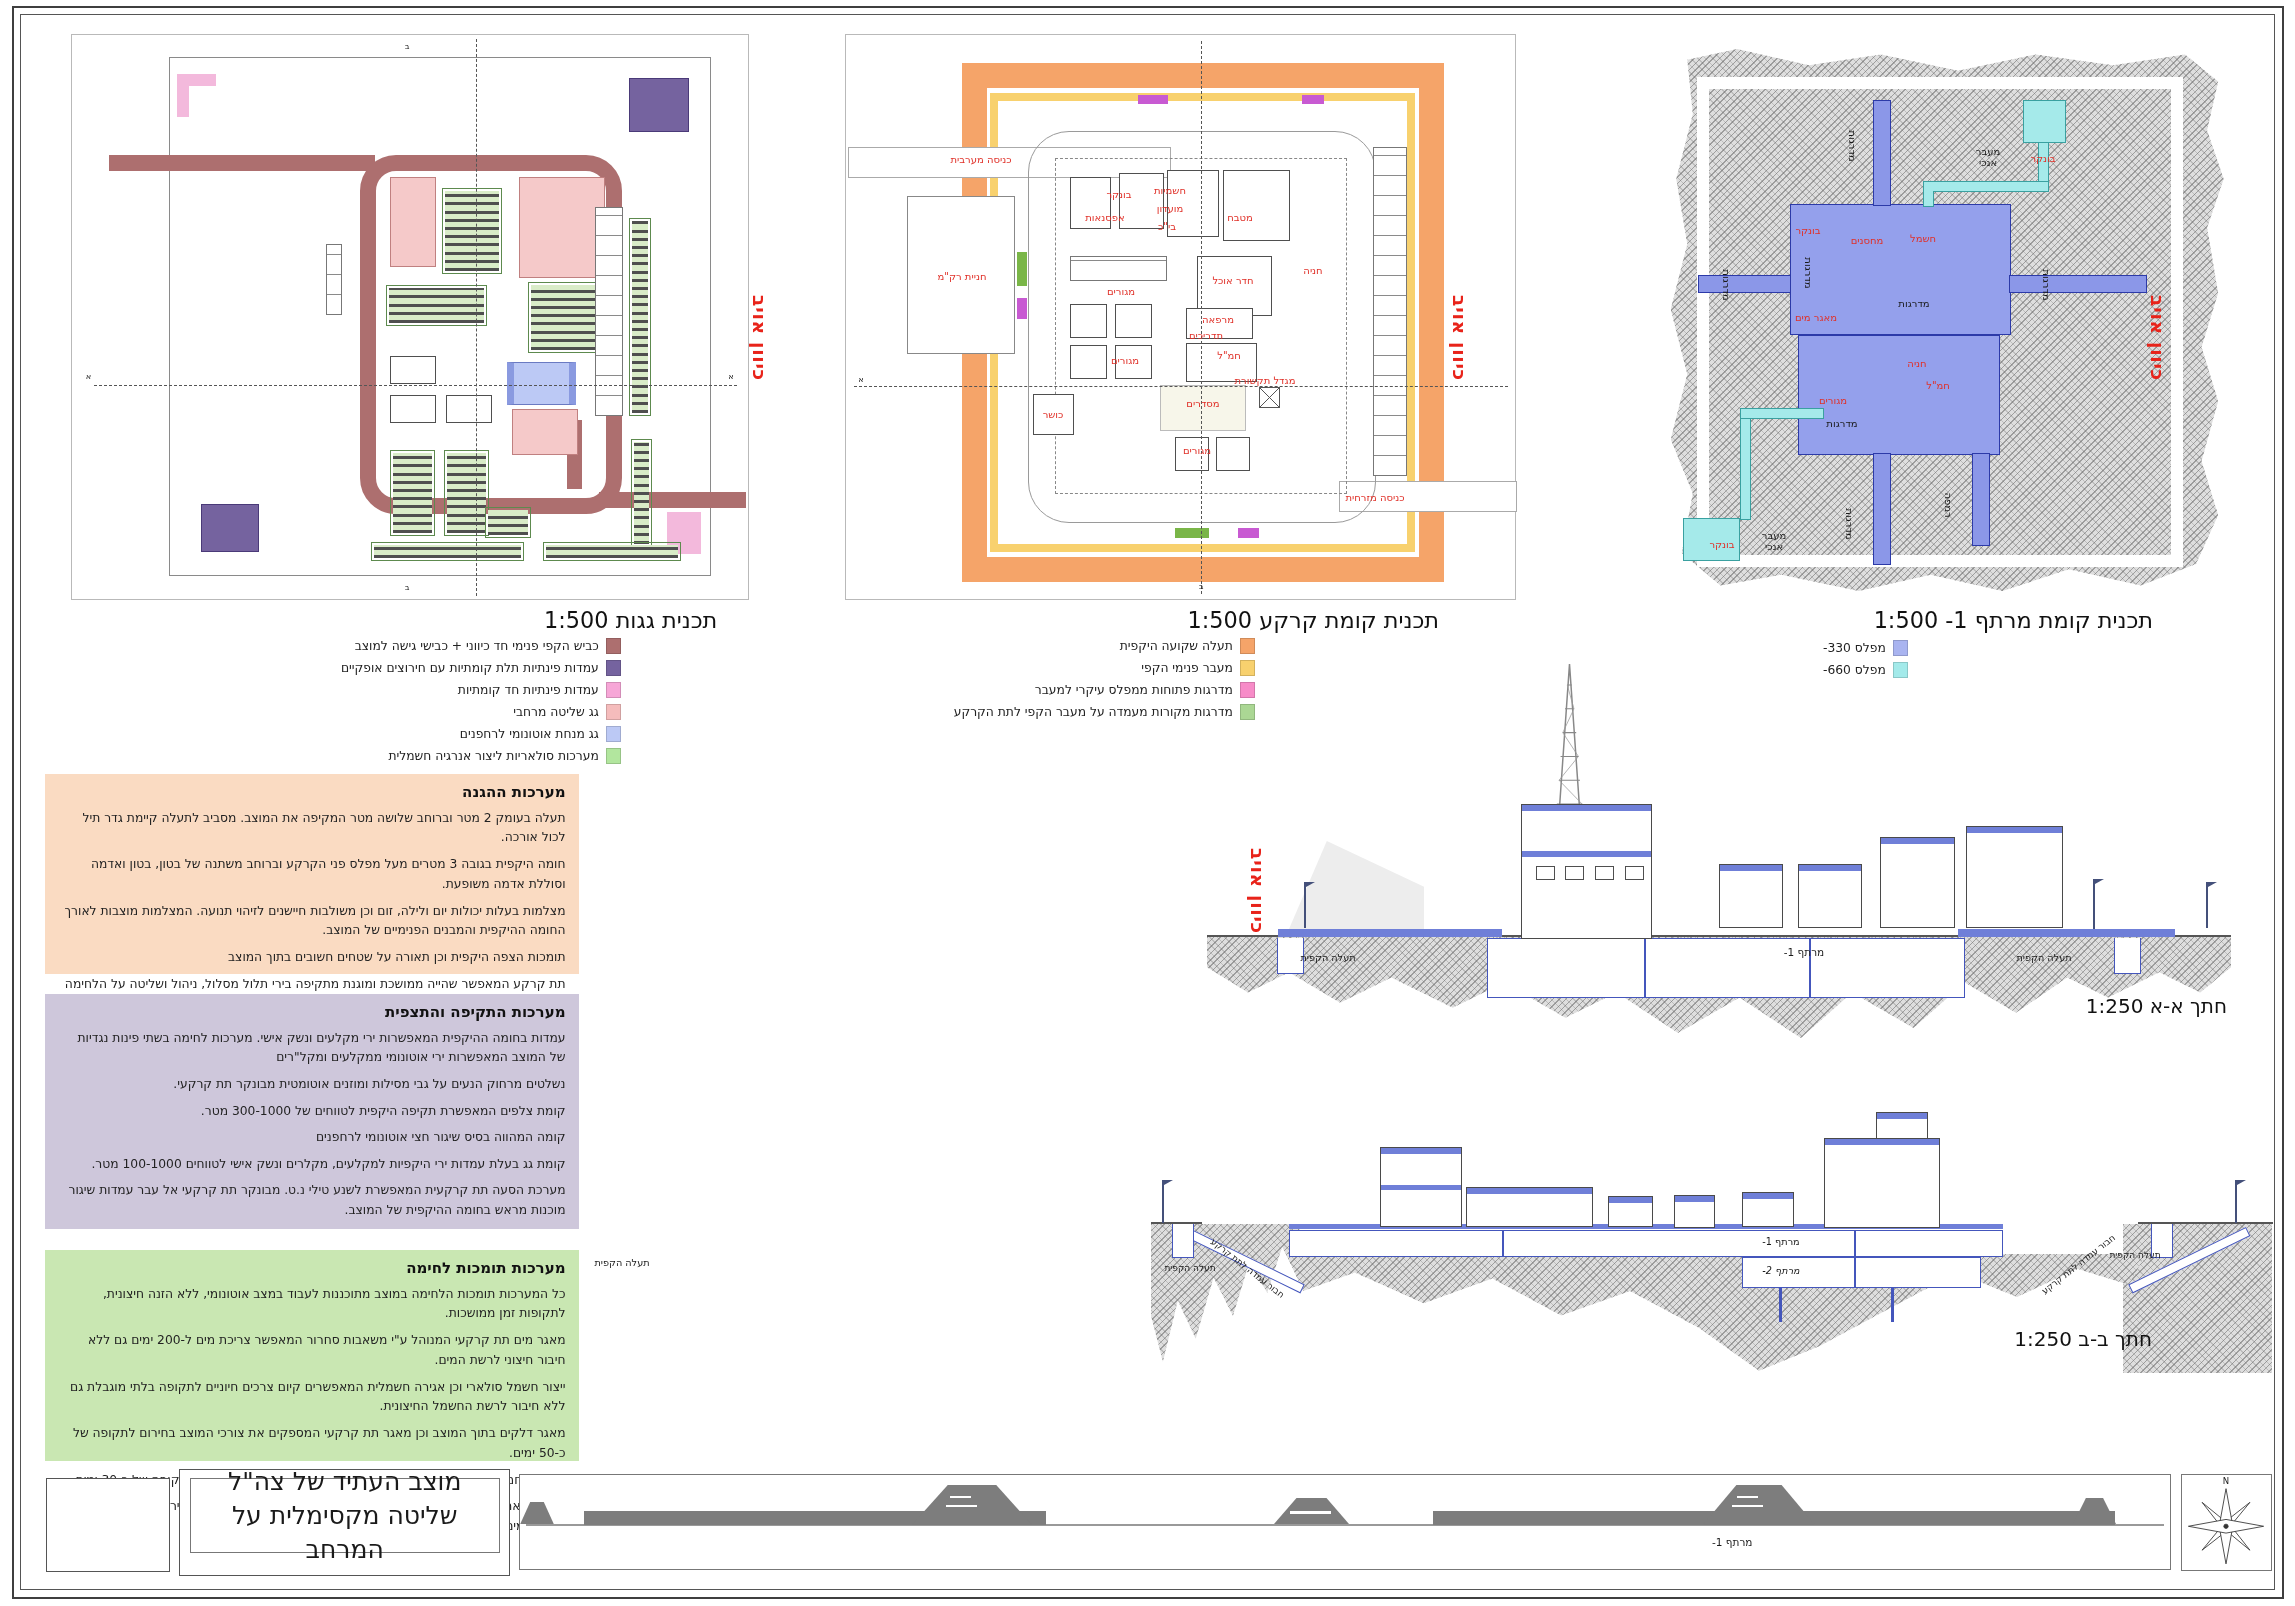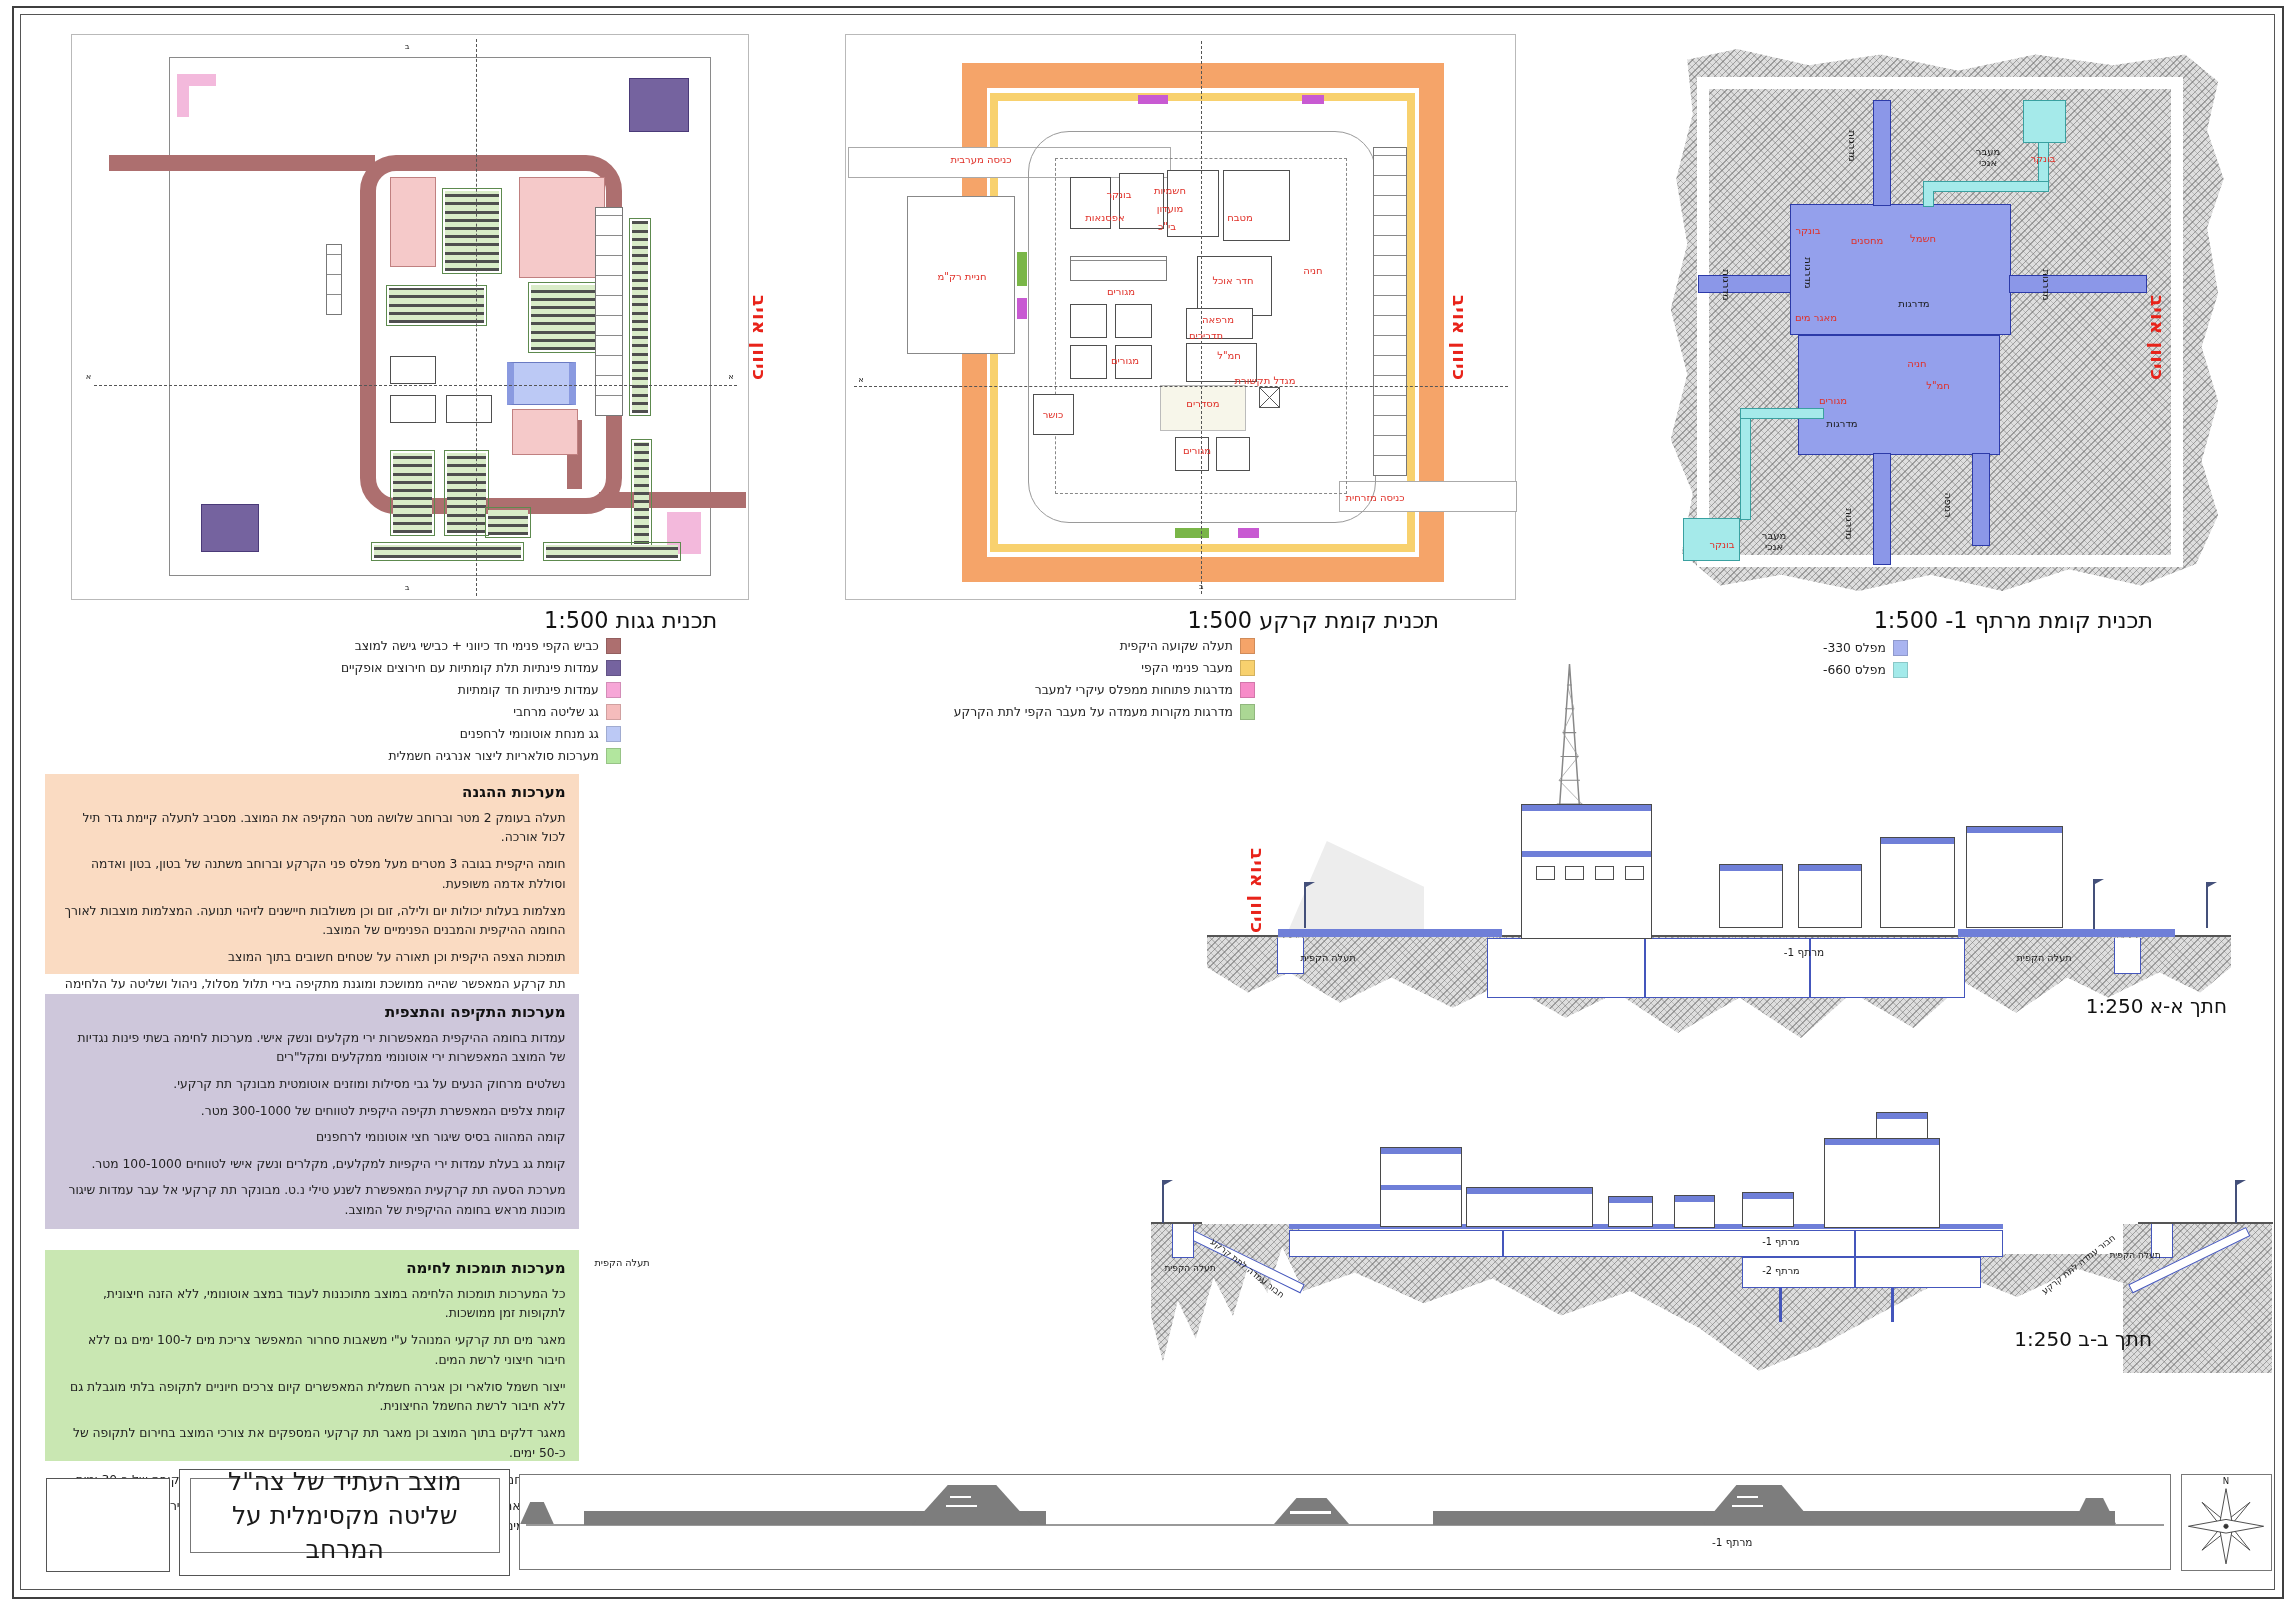--- a/index.html
+++ b/index.html
@@ -286,21 +286,21 @@
         <p>קומת צלפים המאפשרת תקיפה היקפית לטווחים של 300-1000 מטר.</p>
         <p>קומה המהווה בסיס שיגור חצי אוטונומי לרחפנים</p>
         <p>קומת גג בעלת עמדות ירי היקפיות למקלעים, מקלרים ונשק אישי לטווחים 100-1000 מטר.</p>
         <p>מערכת הסעה תת קרקעית המאפשרת לשנע טילי נ.ט. מבונקר תת קרקעי אל עבר עמדות שיגור מוכנות מראש בחומה ההיקפית של המוצב.</p>
       </div>
   </section>
   <section class="infobox" style="left: 45px; top: 1250px; width: 534px; height: 211px; background: rgb(201, 231, 178);">
     <h3>מערכות תומכות לחימה</h3>
     <div>
         <p>כל המערכות תומכות הלחימה במוצב מתוכננות לעבוד במצב אוטונומי, ללא הזנה חיצונית, לתקופות זמן ממושכות.</p>
-        <p>מאגר מים תת קרקעי המנוהל ע"י משאבות סחרור המאפשר צריכת מים ל-100 ימים גם ללא חיבור חיצוני לרשת המים.</p>
+        <p>מאגר מים תת קרקעי המנוהל ע"י משאבות סחרור המאפשר צריכת מים ל-200 ימים גם ללא חיבור חיצוני לרשת המים.</p>
         <p>ייצור חשמל סולארי וכן אגירה חשמלית המאפשרים קיום צרכים חיוניים לתקופה בלתי מוגבלת גם ללא חיבור לרשת החשמל החיצונית.</p>
         <p>מאגר דלקים בתוך המוצב וכן מאגר תת קרקעי המספקים את צורכי המוצב בחירום לתקופה של כ-50 ימים.</p>
         <p>מאגרי תחמושת מעל ותחת הקרקע המספקים את צורכי המוצב בחירום לתקופה של כ-30 ימים.</p>
         <p>מזון, רפואה ותקשורת מעל ומתחת לקרקע המספקים את צורכי המוצב בחירום לתקופה של כ-100 ימים.</p>
       </div>
   </section>
 
   <div class="s" style="left:1166px;top:658px;width:1106px;height:389px;">
     <svg style="position:absolute;left:370px;top:3.7px;" width="67" height="273" viewBox="0 0 90 365">
       <path d="M45 2 L20 360 M45 2 L70 360" stroke="#888" stroke-width="2" fill="none"></path>
@@ -393,21 +393,21 @@
     <div class="s" style="left:964px;top:158px;width:131px;height:9.7px;background:#fff;border:1.5px solid #4456bc;transform:rotate(-26deg);transform-origin:right top;"></div>
     <div class="s" style="left:21px;top:155px;width:22.4px;height:34px;background:#fff;border:1.5px solid #4456bc;border-top:none;"></div>
     <div class="s" style="left:1000px;top:155px;width:22.4px;height:34px;background:#fff;border:1.5px solid #4456bc;border-top:none;"></div>
     <div class="flag" style="left:11.2px;top:111px;height:43px;"></div>
     <div class="flag" style="left:1084px;top:111px;height:43px;"></div>
     <div class="sec-title" style="left:777px;top:258px;width:224px;">חתך ב-ב 1:250</div>
     <div class="s labels">
         <span class="plb" style="left: 96px; top: 200px; font-size: 9px; transform: translate(-50%, -50%) rotate(38deg);">חבור עמדה לתת קרקע</span>
         <span class="plb" style="left: 39px; top: 200px; font-size: 9px; transform: translate(-50%, -50%);">תעלה הקפית</span>
         <span class="plb" style="left: 630px; top: 173px; font-size: 9.7px; transform: translate(-50%, -50%);">מרתף 1-</span>
-        <span class="plb" style="left: 630px; top: 202px; font-size: 9.7px; transform: translate(-50%, -50%);">מרתף 2-</span>
+        <span class="plb" style="left: 630px; top: 202px; font-size: 9.7px; transform: translate(-50%, -50%); font-style: italic;">מרתף 2-</span>
         <span class="plb" style="left: 928px; top: 196px; font-size: 9px; transform: translate(-50%, -50%) rotate(-38deg);">חבור עמדה לתת קרקע</span>
         <span class="plb" style="left: 984px; top: 187px; font-size: 9px; transform: translate(-50%, -50%);">תעלה הקפית</span>
       </div>
   </div>
 
   <div class="s" style="left:46px;top:1478px;width:124px;height:94px;border:1.5px solid #555;background:#fff;"></div>
 
   <div class="s" style="left:179px;top:1469px;width:331px;height:107px;border:1.5px solid #555;background:#fff;">
     <div class="s" style="left:9.7px;top:8.2px;width:310px;height:75px;border:1.1px solid #777;display:flex;flex-direction:column;justify-content:center;">
       <div class="tb-line">מוצב העתיד של צה"ל</div>

